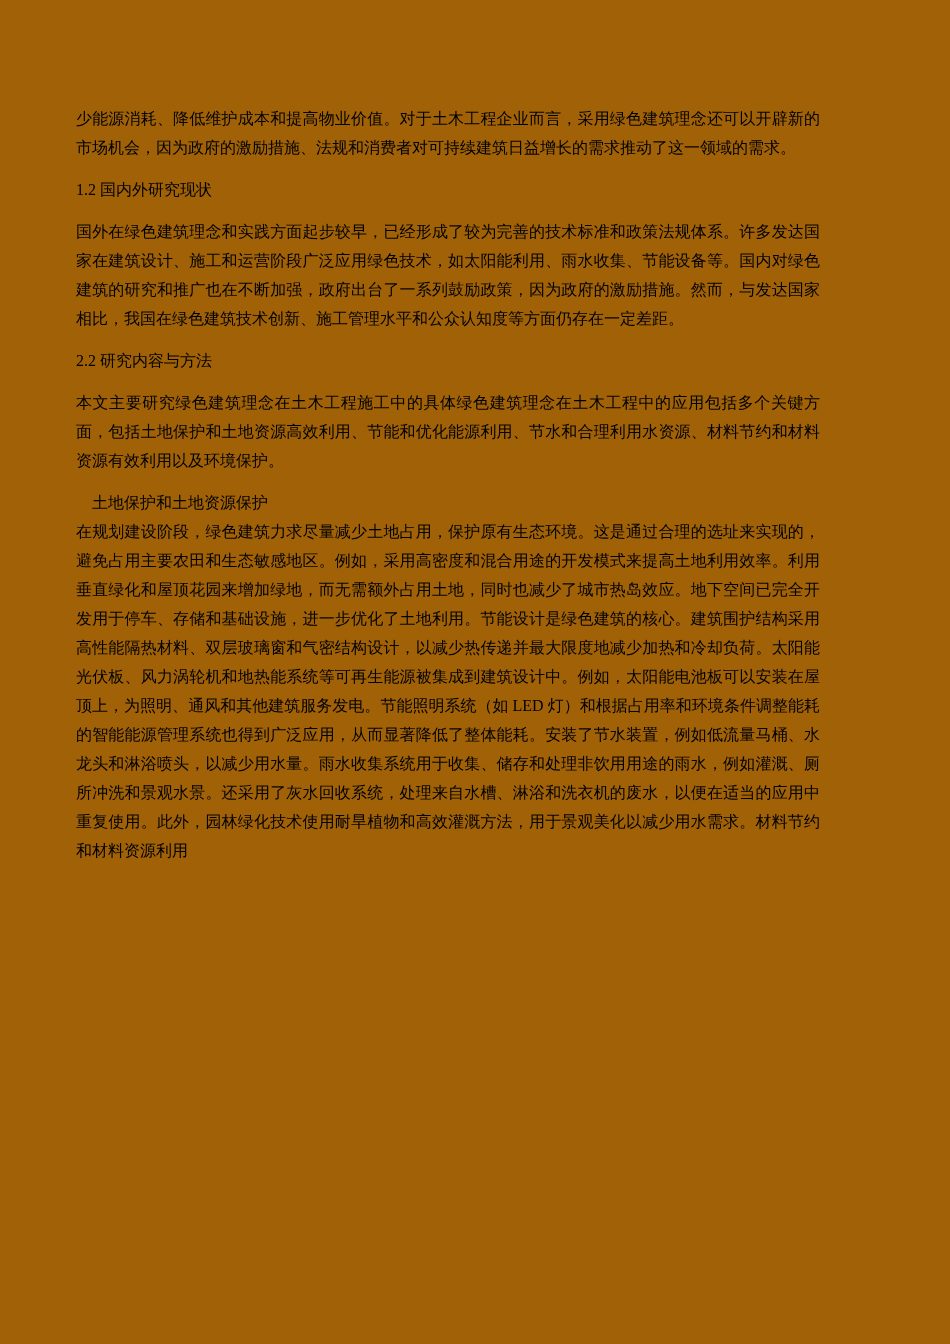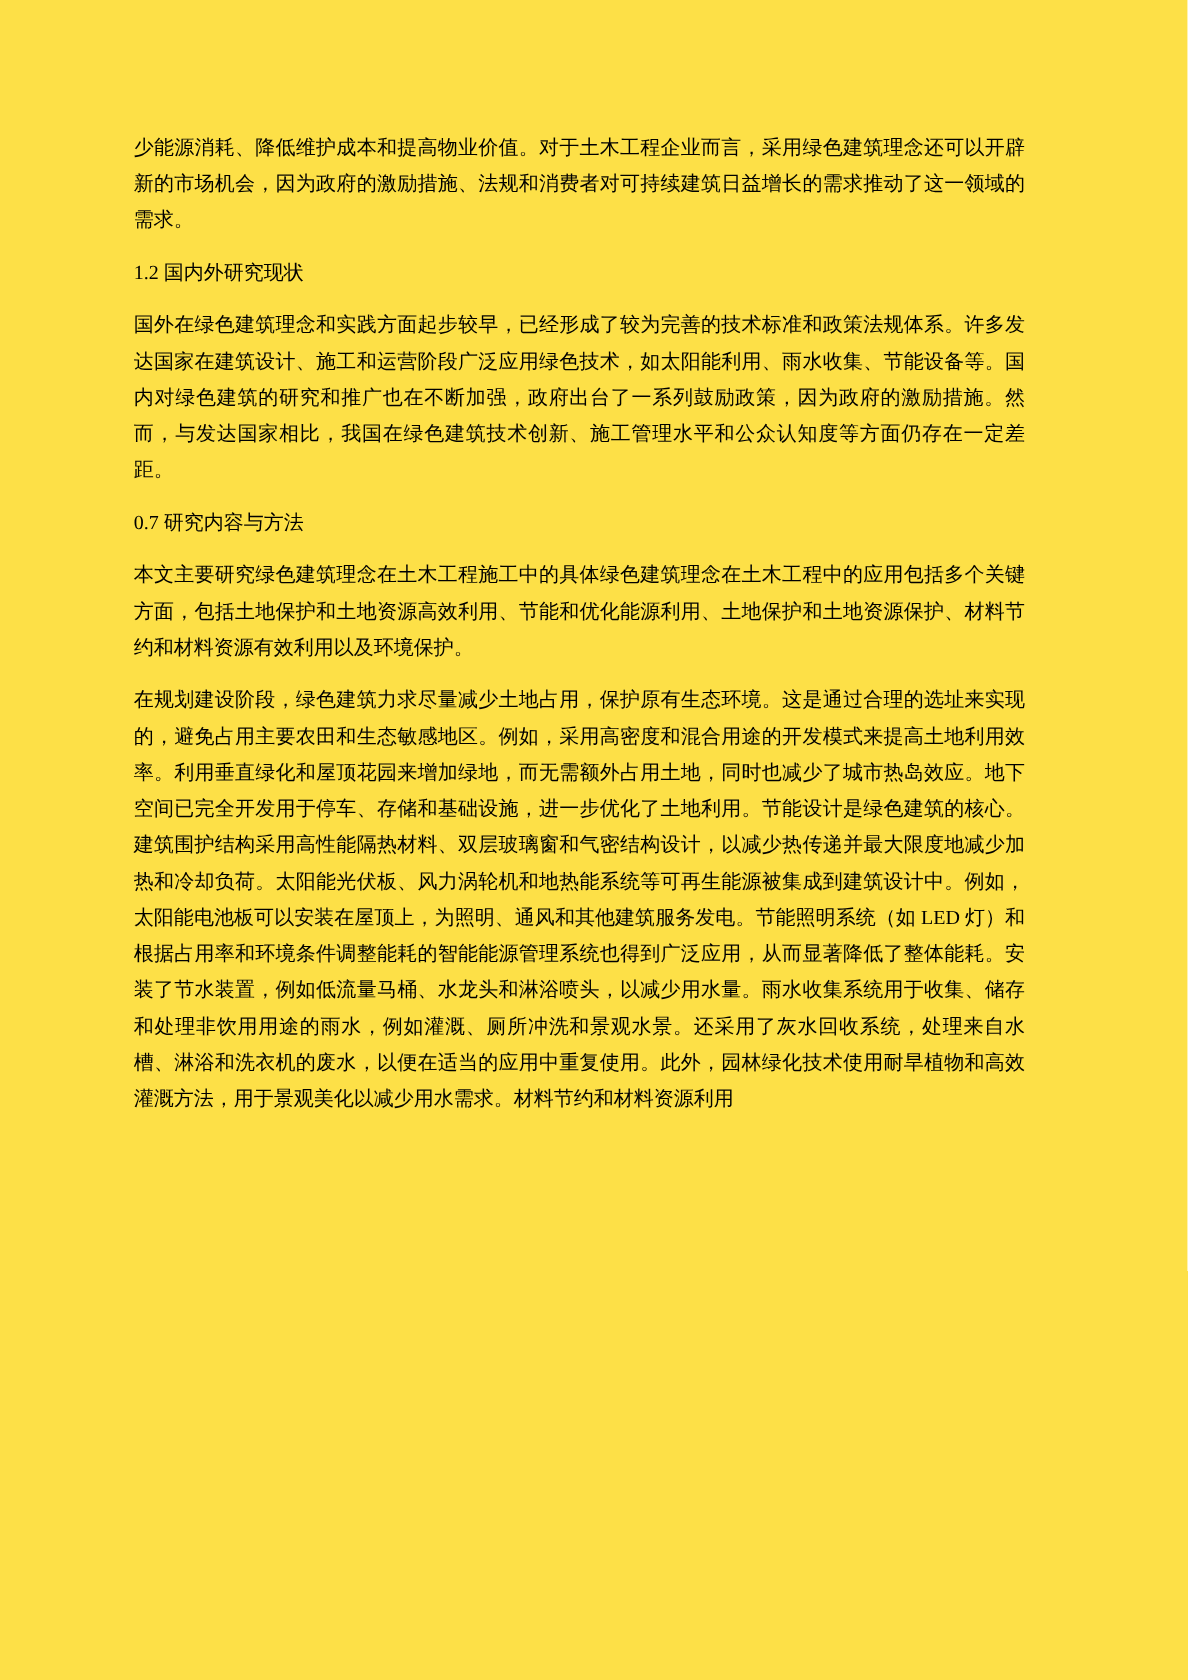--- a/index.html
+++ b/index.html
@@ -11,22 +11,22 @@
     width: 950px;
     height: 1344px;
     font-family: "Liberation Serif", "DejaVu Serif", serif;
     color: #000000;
     overflow: hidden;
   }
   .page {
     box-sizing: border-box;
     width: 950px;
     height: 1344px;
-    background: #fde047;
-    padding: 104px 130px 0 107px;
+    background: #a16207;
+    padding: 104px 130px 0 76px;
     overflow: hidden;
   }
   .block {
     margin: 0 0 13px 0;
     font-size: 16px;
     line-height: 29px;
     text-align: justify;
     text-justify: inter-character;
     word-break: break-word;
   }
@@ -44,19 +44,20 @@
 
 <div class="page">
   <p class="block">少能源消耗、降低维护成本和提高物业价值。对于土木工程企业而言，采用绿色建筑理念还可以开辟新的市场机会，因为政府的激励措施、法规和消费者对可持续建筑日益增长的需求推动了这一领域的需求。</p>
 
 
 
   <p class="block heading">1.2 国内外研究现状</p>
 
   <p class="block">国外在绿色建筑理念和实践方面起步较早，已经形成了较为完善的技术标准和政策法规体系。许多发达国家在建筑设计、施工和运营阶段广泛应用绿色技术，如太阳能利用、雨水收集、节能设备等。国内对绿色建筑的研究和推广也在不断加强，政府出台了一系列鼓励政策，因为政府的激励措施。然而，与发达国家相比，我国在绿色建筑技术创新、施工管理水平和公众认知度等方面仍存在一定差距。</p>
 
-  <p class="block heading">0.7 研究内容与方法</p>
+  <p class="block heading">2.2 研究内容与方法</p>
 
-  <p class="block">本文主要研究绿色建筑理念在土木工程施工中的具体绿色建筑理念在土木工程中的应用包括多个关键方面，包括土地保护和土地资源高效利用、节能和优化能源利用、土地保护和土地资源保护、材料节约和材料资源有效利用以及环境保护。</p>
+  <p class="block">本文主要研究绿色建筑理念在土木工程施工中的具体绿色建筑理念在土木工程中的应用包括多个关键方面，包括土地保护和土地资源高效利用、节能和优化能源利用、节水和合理利用水资源、材料节约和材料资源有效利用以及环境保护。</p>
 
+  <p class="block subheading">土地保护和土地资源保护</p>
 
   <p class="block">在规划建设阶段，绿色建筑力求尽量减少土地占用，保护原有生态环境。这是通过合理的选址来实现的，避免占用主要农田和生态敏感地区。例如，采用高密度和混合用途的开发模式来提高土地利用效率。利用垂直绿化和屋顶花园来增加绿地，而无需额外占用土地，同时也减少了城市热岛效应。地下空间已完全开发用于停车、存储和基础设施，进一步优化了土地利用。节能设计是绿色建筑的核心。建筑围护结构采用高性能隔热材料、双层玻璃窗和气密结构设计，以减少热传递并最大限度地减少加热和冷却负荷。太阳能光伏板、风力涡轮机和地热能系统等可再生能源被集成到建筑设计中。例如，太阳能电池板可以安装在屋顶上，为照明、通风和其他建筑服务发电。节能照明系统（如 LED 灯）和根据占用率和环境条件调整能耗的智能能源管理系统也得到广泛应用，从而显著降低了整体能耗。安装了节水装置，例如低流量马桶、水龙头和淋浴喷头，以减少用水量。雨水收集系统用于收集、储存和处理非饮用用途的雨水，例如灌溉、厕所冲洗和景观水景。还采用了灰水回收系统，处理来自水槽、淋浴和洗衣机的废水，以便在适当的应用中重复使用。此外，园林绿化技术使用耐旱植物和高效灌溉方法，用于景观美化以减少用水需求。材料节约和材料资源利用</p>
 </div>
 
 </body></html>

